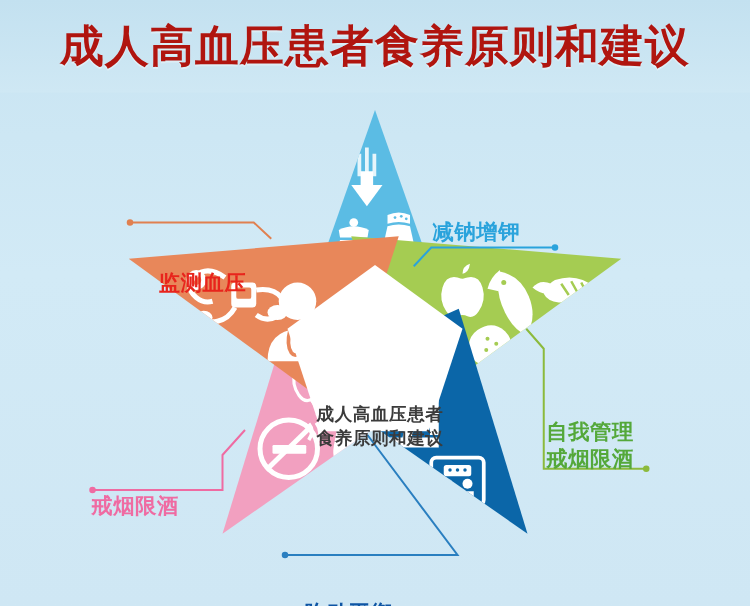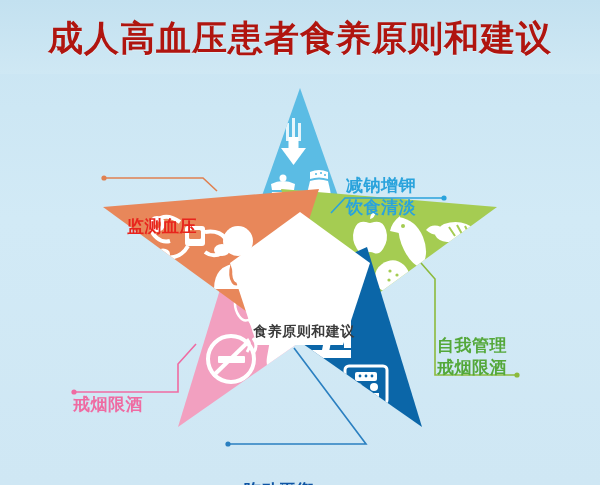--- a/index.html
+++ b/index.html
@@ -258,26 +258,26 @@
         <circle cx="74" cy="318" r="2.6" fill="#ef6ba2"></circle>
       </g>
 
       <g>
         <polyline points="294,274 366,370 229,370" fill="none" stroke="#2a7fc0" stroke-width="1.6"></polyline>
         <circle cx="228" cy="370" r="2.6" fill="#2a7fc0"></circle>
       </g>
     </svg>
 
     <div class="center-text">
+      <span>成人高血压患者</span>
       <span>食养原则和建议</span>
     </div>
 
     <div class="label lbl-sodium">
       <span>减钠增钾</span>
-      <span>饮食清淡</span>
     </div>
 
     <div class="label lbl-monitor">
       <span>监测血压</span>
     </div>
 
     <div class="label lbl-diet">
       <span>自我管理</span>
       <span>戒烟限酒</span>
     </div>

